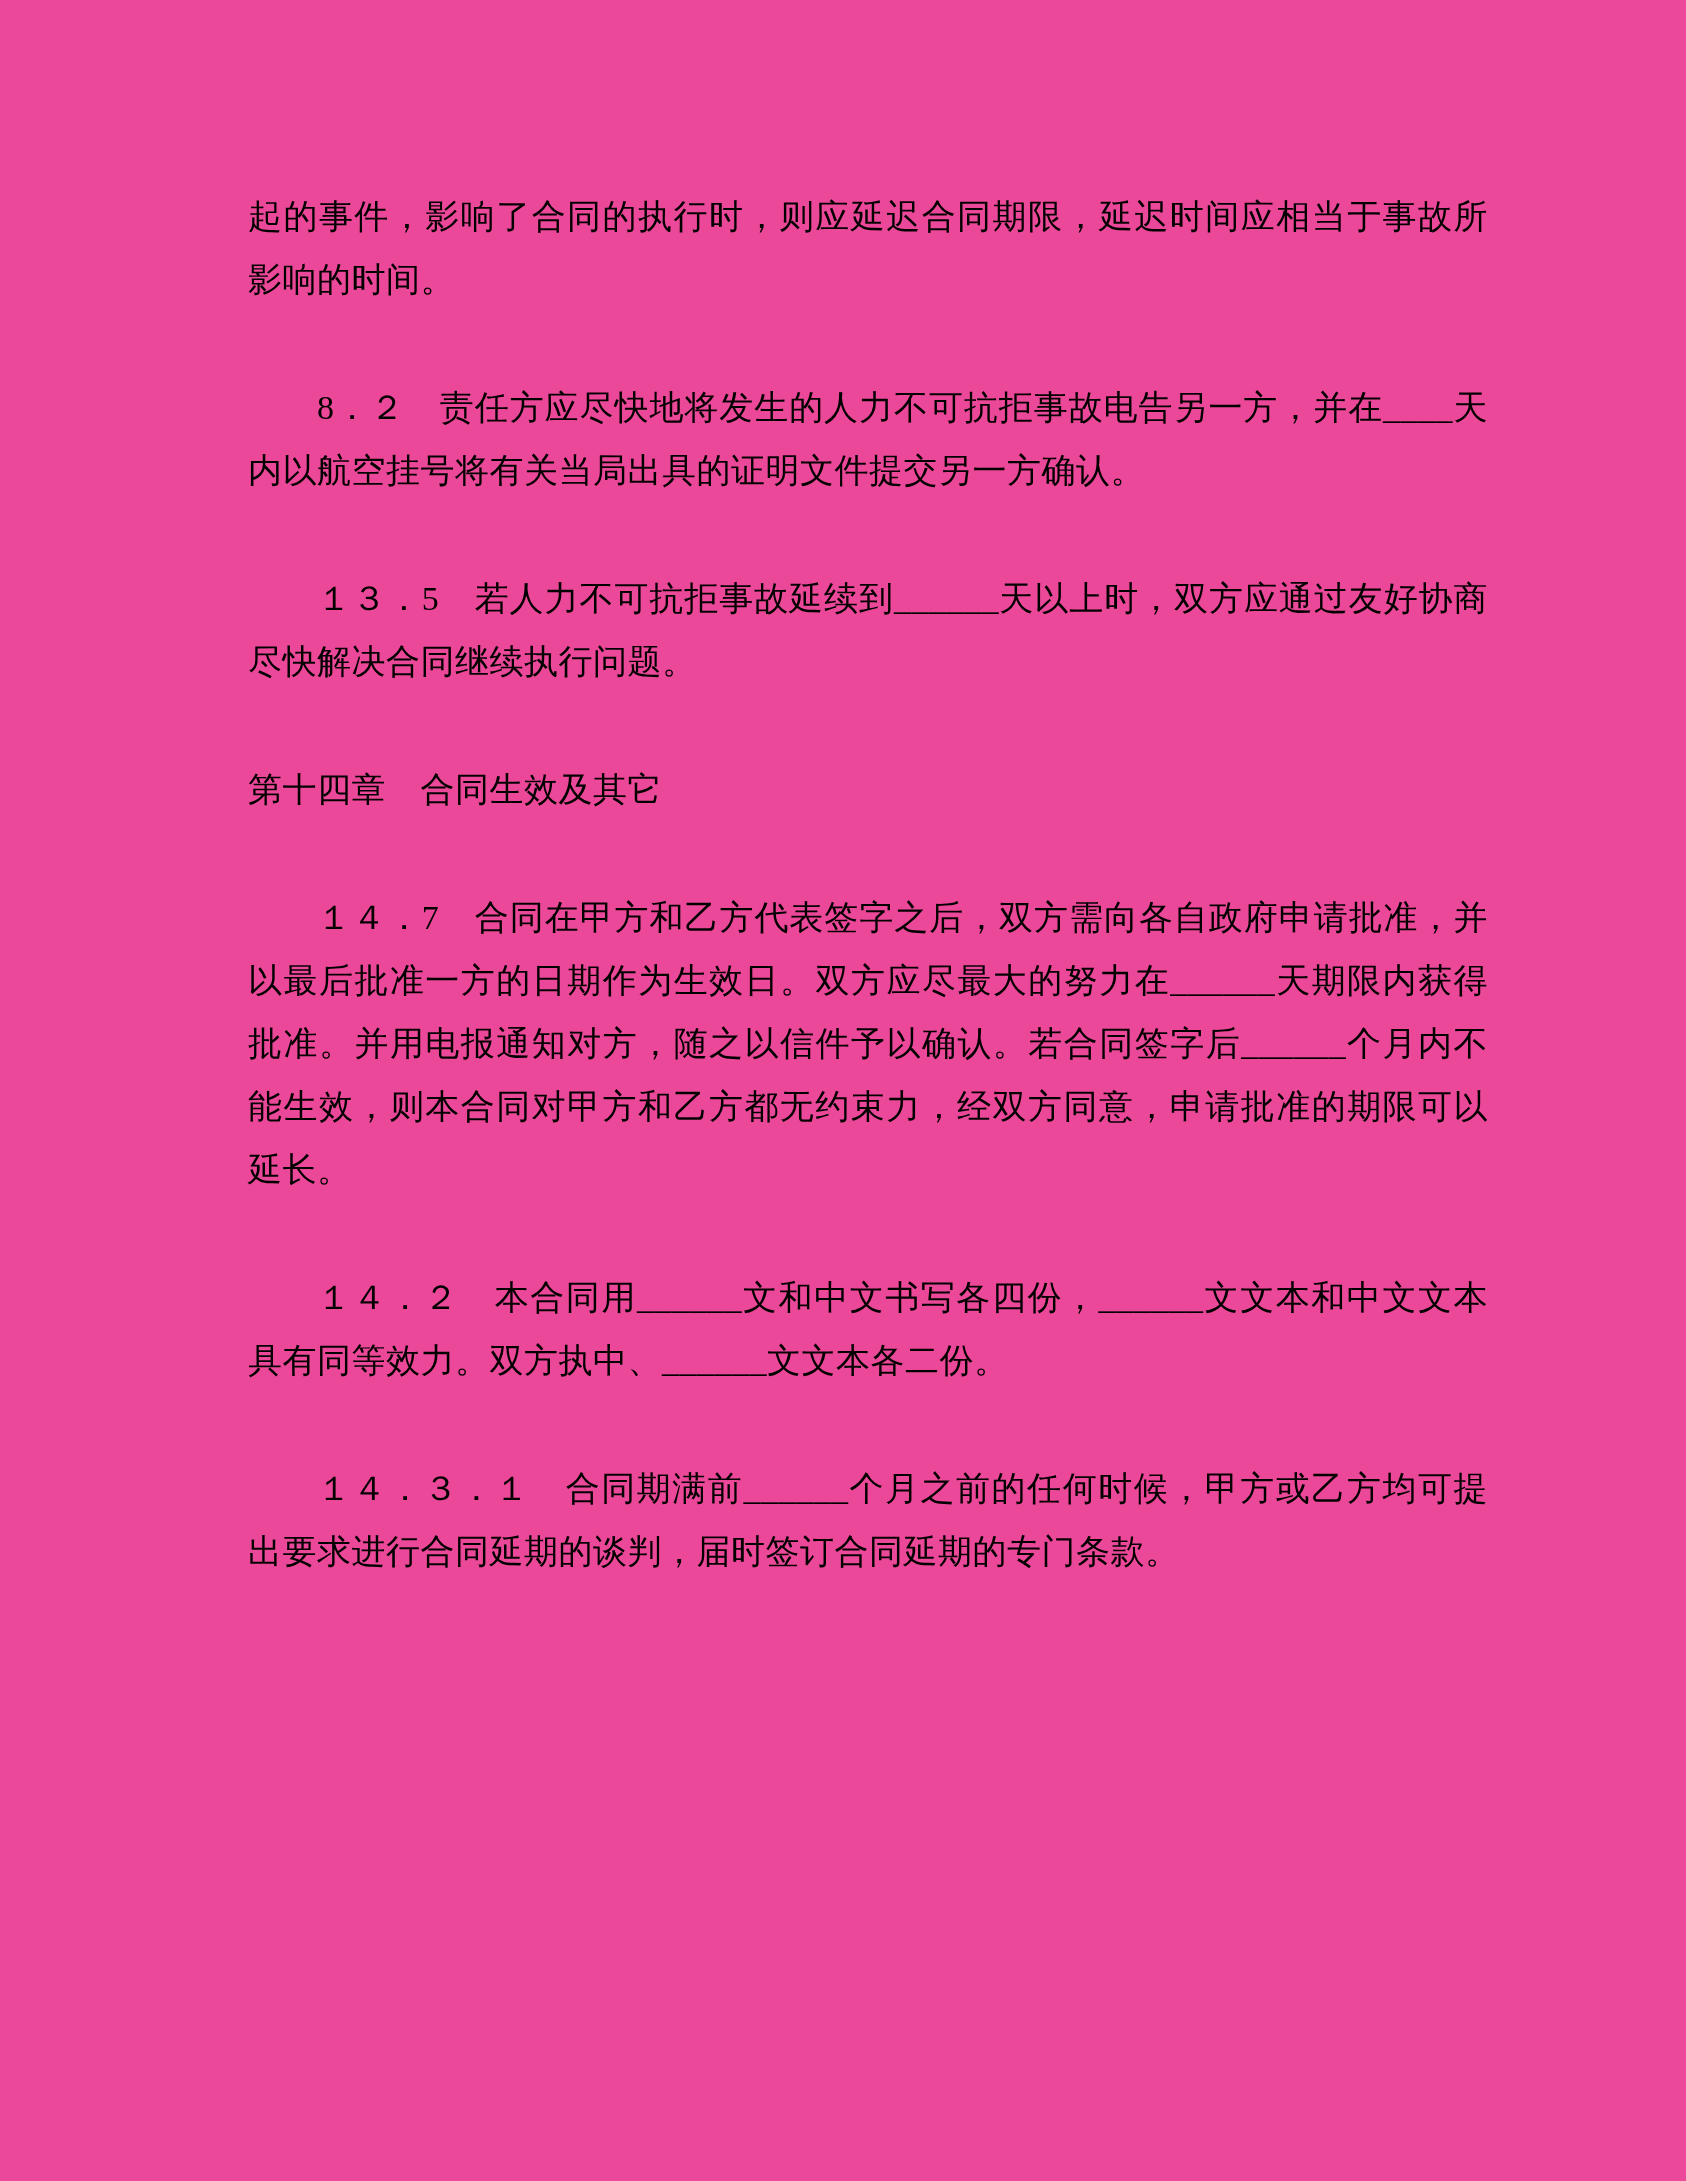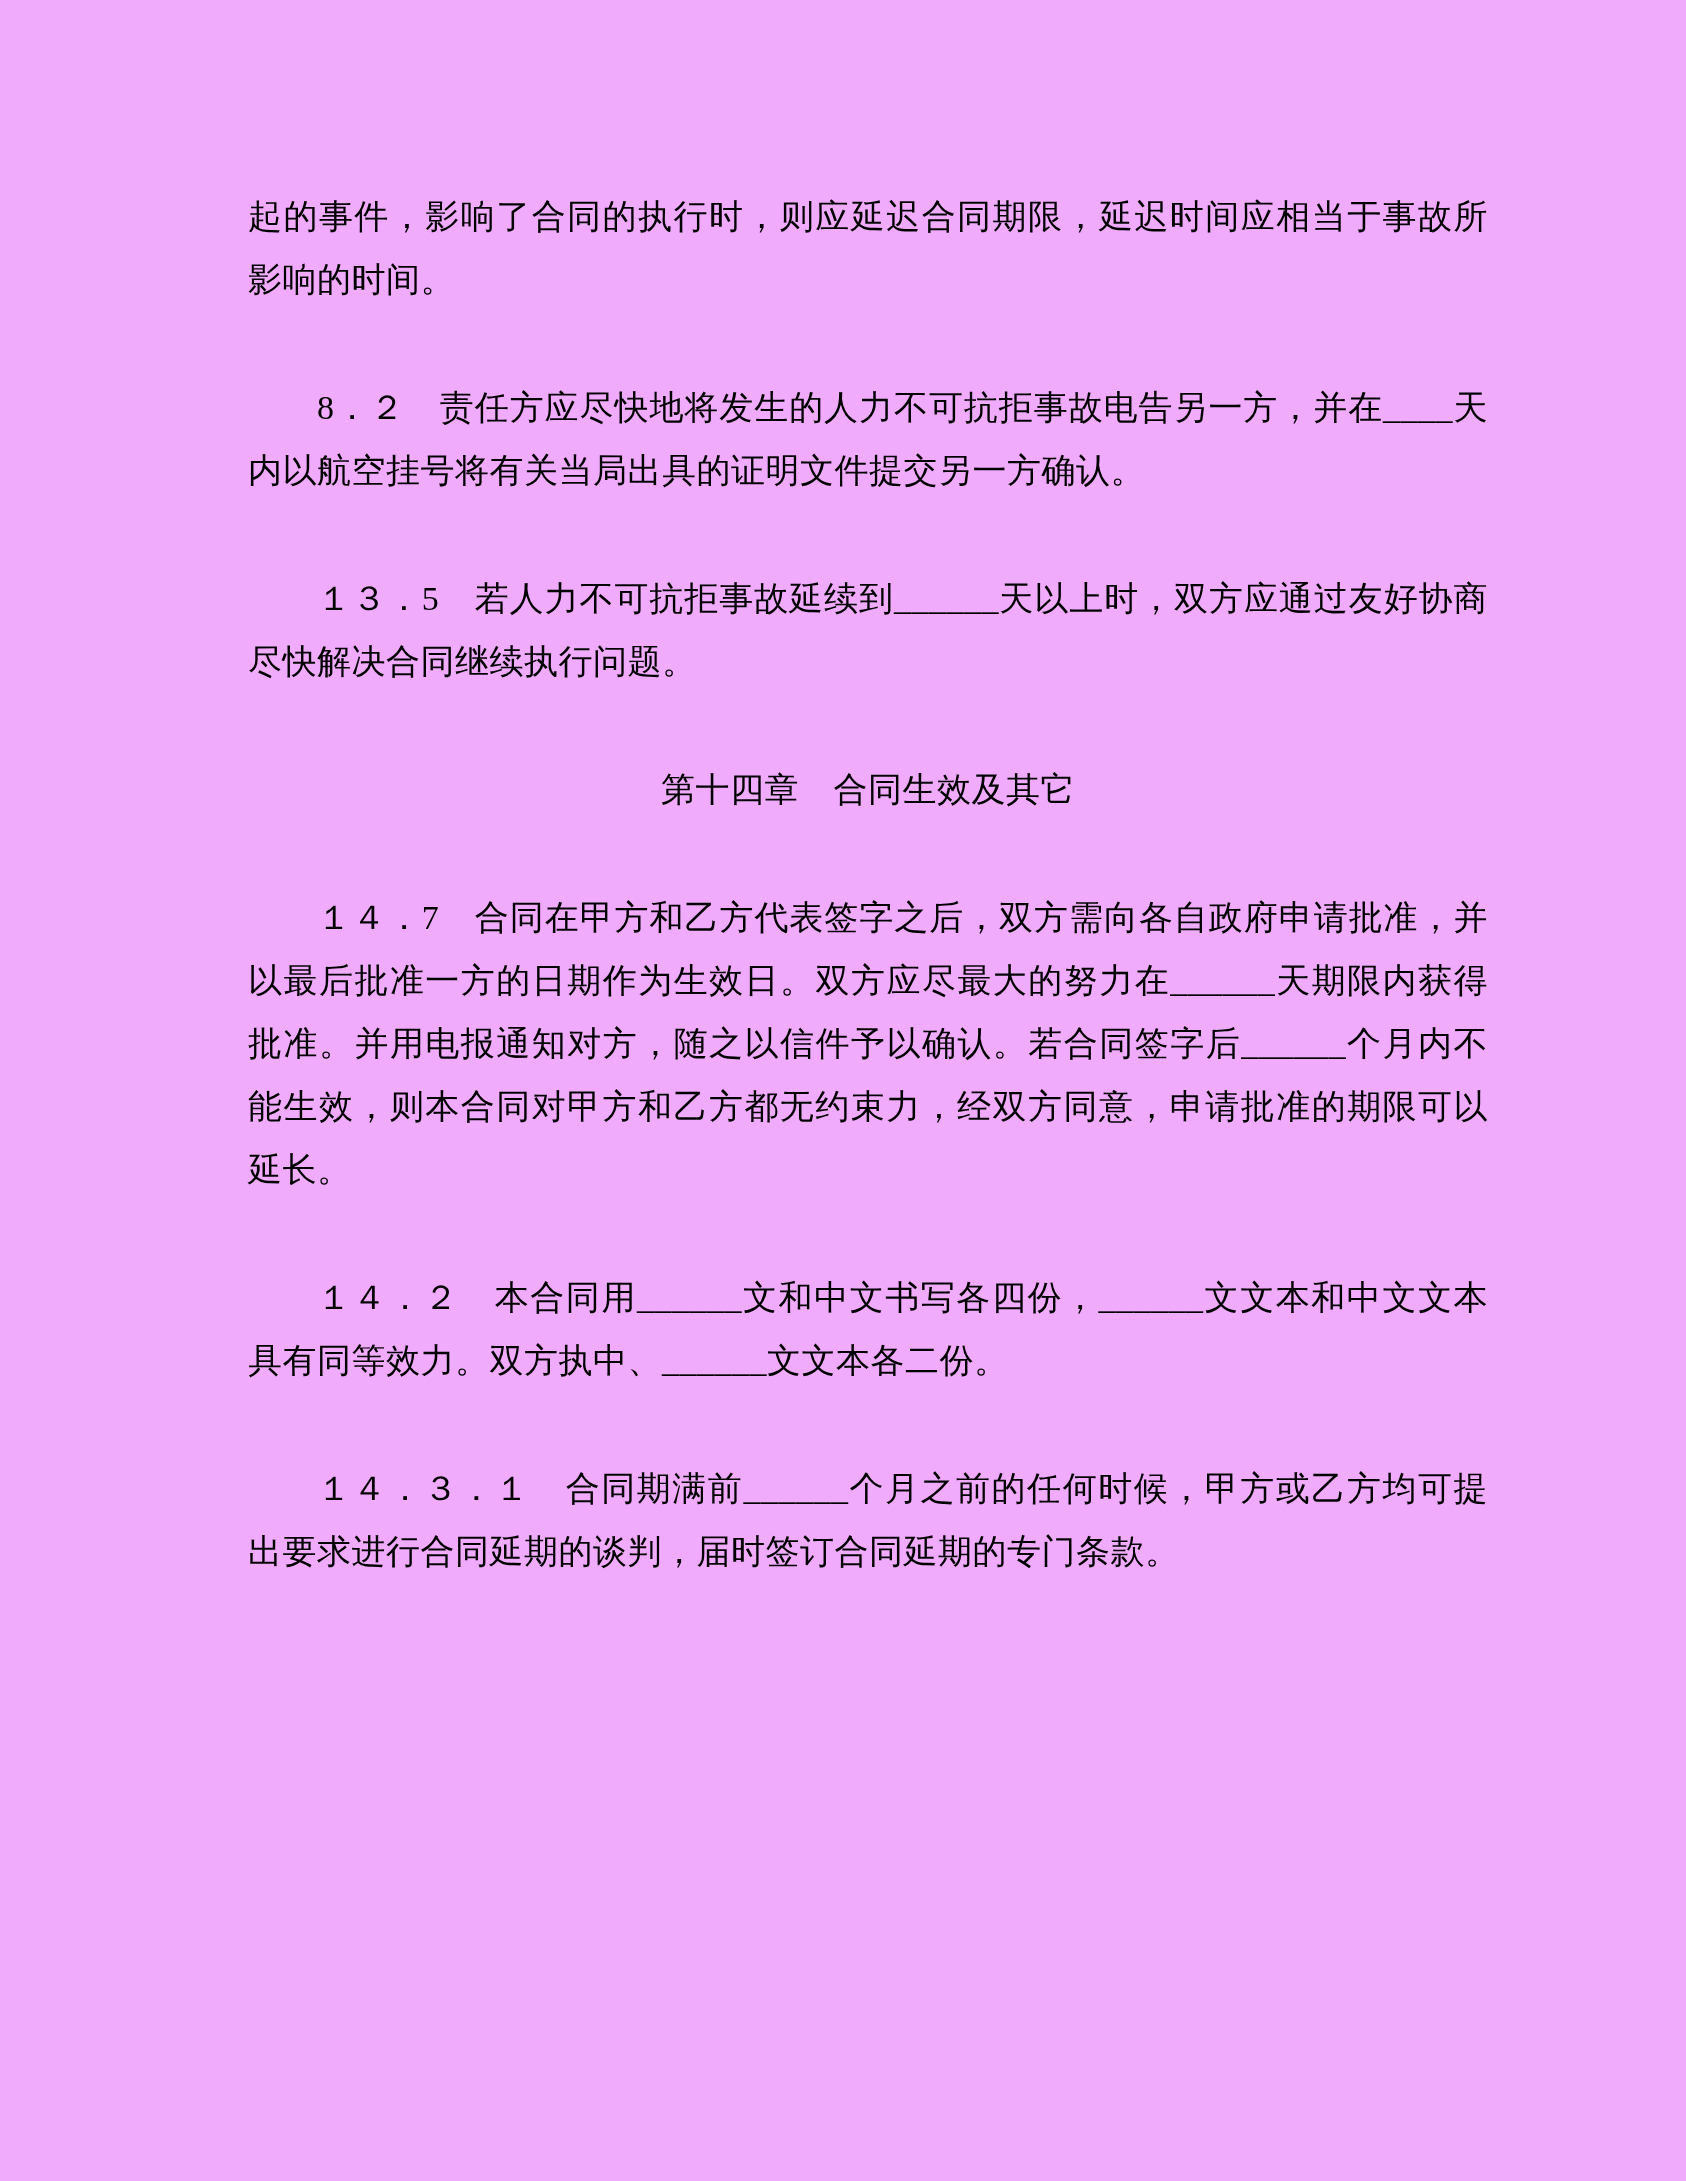--- a/index.html
+++ b/index.html
@@ -10,38 +10,37 @@
   body {
     width: 1686px;
     height: 2182px;
     background: #ffffff;
     font-family: "Liberation Serif", "DejaVu Serif", serif;
     color: #000000;
   }
   .page {
     width: 1686px;
     height: 2182px;
-    background: #f0abfc;
+    background: #ec4899;
     padding: 185px 198px 0 248px;
     overflow: hidden;
   }
   .doc p {
     font-size: 34px;
     line-height: 63px;
     letter-spacing: 0.5px;
     margin: 0 0 65px 0;
     text-align: justify;
     word-break: normal;
     white-space: normal;
   }
   .doc p.indent {
     text-indent: 69px;
   }
   .doc p.chapter-heading {
-    text-align: center;
     text-indent: 0;
   }
 </style>
 </head>
 <body>
 
 <div class="page">
   <div class="doc">
     <p>起的事件，影响了合同的执行时，则应延迟合同期限，延迟时间应相当于事故所影响的时间。</p>
 

